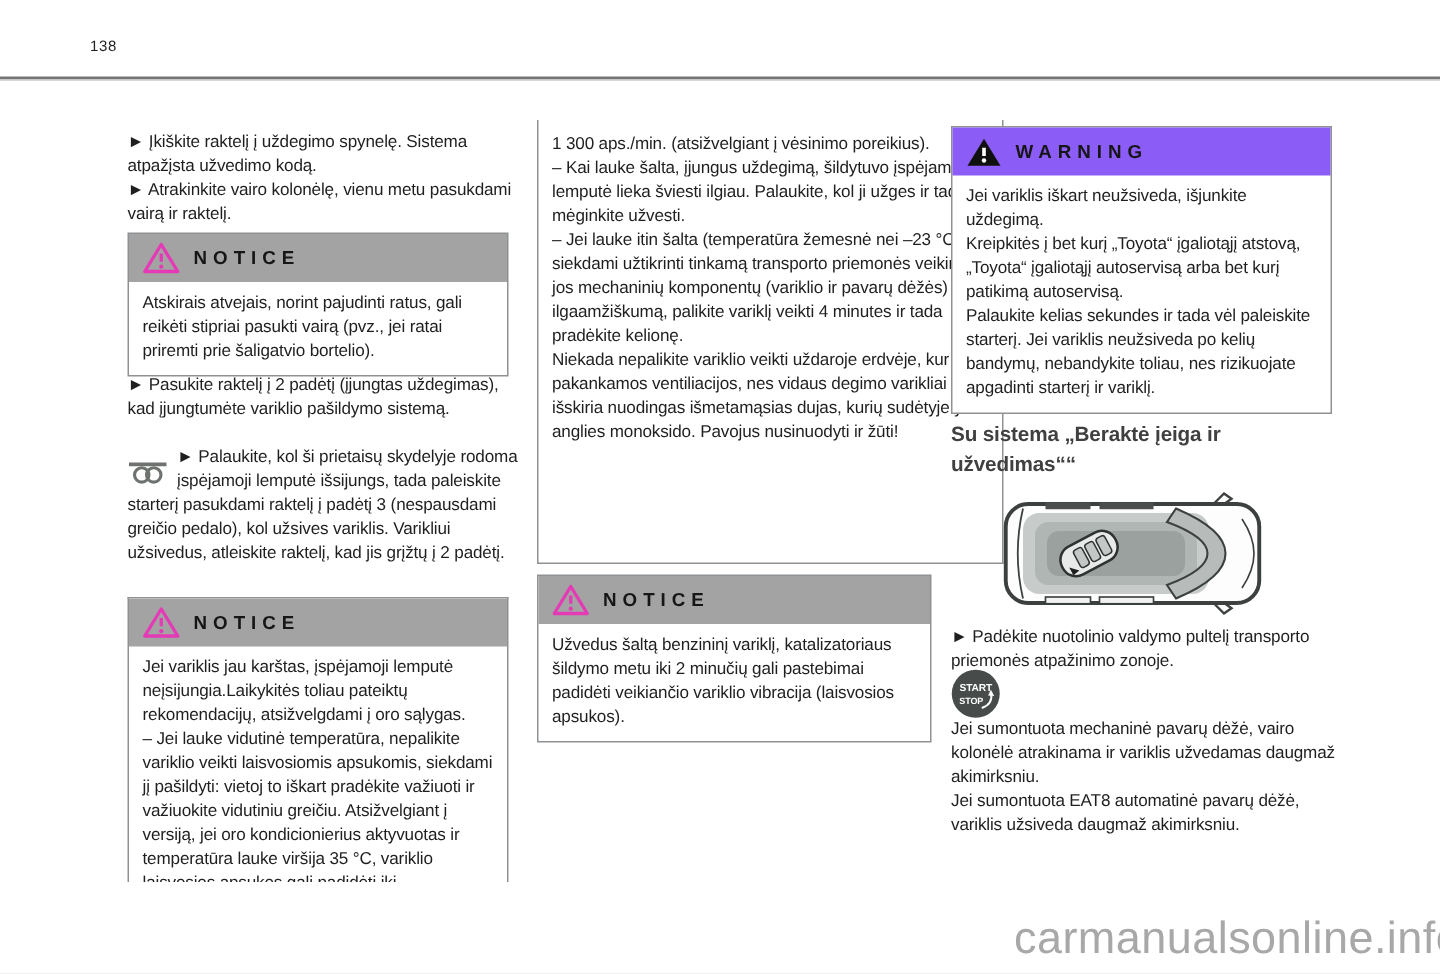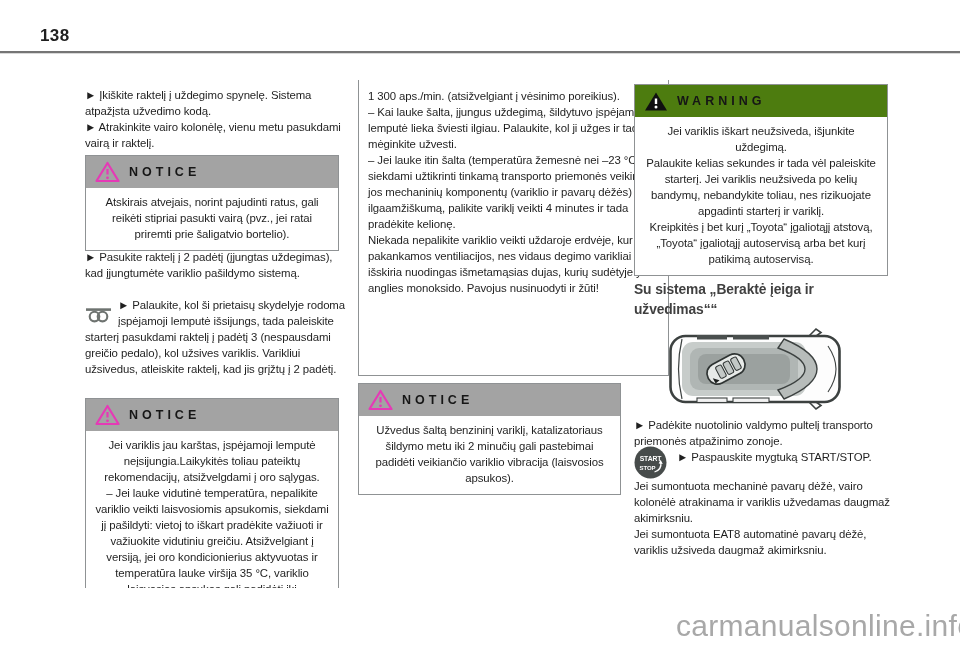--- a/index.html
+++ b/index.html
@@ -6,31 +6,31 @@
   html,body { background:#e8e8e8; }
   .page {
     position:relative; width:960px; height:649px; background:#ffffff;
     font-family:"Liberation Sans", sans-serif; color:#1f1f1f; overflow:hidden;
   }
   .abs { position:absolute; }
   .txt { font-size:11.4px; line-height:16px; letter-spacing:-0.1px; }
   .txt p { margin:0; }
   b { font-weight:normal; }
 
-  #page-number { left:40px; top:26px; font-size:17px; font-weight:bold; letter-spacing:0.4px; }
+  #page-number { left:60px; top:26px; font-size:10px; font-weight:normal; letter-spacing:0.4px; }
   #header-rule { left:0; top:51px; width:960px; height:3px;
                  border-top:2px solid #757575; border-bottom:1px solid #d8d8d8; }
 
   
   .box { position:absolute; border:1.5px solid #8f9294; background:#fff; }
   .band { height:32px; display:flex; align-items:center; gap:9px; padding-left:9px; }
   .band-notice { background:#a3a3a3; }
-  .band-warning { background:#4d7c0f; }
+  .band-warning { background:#8b5cf6; }
   .band-title { font-weight:bold; font-size:12.5px; letter-spacing:4px; color:#161616; }
-  .box-body { padding:6px 9px 8px;text-align:center; }
+  .box-body { padding:6px 9px 8px; }
 
   #notice1 { left:85px; top:155px; width:254px; }
   #notice2 { left:85px; top:398px; width:254px; height:190px; border-bottom:none; overflow:hidden; }
   #cont-box { left:358px; top:80px; width:311px; height:296px; border-top:none; padding:8px 9px 0; }
   #notice3 { left:358px; top:383px; width:263px; }
   #warning-box { left:634px; top:84px; width:254px; }
 
   
   #c1p1 { left:85px; top:87px;  width:258px; }
   #c1p2 { left:85px; top:119px; width:258px; }
@@ -130,22 +130,22 @@
     <div class="band band-warning">
       <svg width="24" height="21" viewBox="0 0 24 21">
         <path d="M12,1.5 L23,19.5 L1,19.5 Z" fill="#101010"></path>
         <path d="M12,7.5 L12,13" stroke="#fff" stroke-width="2.4"></path>
         <circle cx="12" cy="16" r="1.5" fill="#fff"></circle>
       </svg>
       <span class="band-title">WARNING</span>
     </div>
     <div class="box-body txt">
       <p>Jei variklis iškart neužsiveda, išjunkite uždegimą.</p>
+      <p>Kreipkitės į bet kurį „Toyota“ įgaliotąjį atstovą, „Toyota“ įgaliotąjį autoservisą arba bet kurį patikimą autoservisą.</p>
       <p>Palaukite kelias sekundes ir tada vėl paleiskite starterį. Jei variklis neužsiveda po kelių bandymų, nebandykite toliau, nes rizikuojate apgadinti starterį ir variklį.</p>
-      <p>Kreipkitės į bet kurį „Toyota“ įgaliotąjį atstovą, „Toyota“ įgaliotąjį autoservisą arba bet kurį patikimą autoservisą.</p>
     </div>
   </div>
 
   <h2 class="abs" id="heading">Su sistema „Beraktė įeiga ir užvedimas““</h2>
 
   <div class="abs" id="car">
     <svg width="176" height="84" viewBox="0 0 176 84">
 
       <path d="M140,10 L148,2 L153,5.5 L144,12 Z" fill="#fdfdfd" stroke="#3c4140" stroke-width="1.6"></path>
       <path d="M140,74 L148,82 L153,78.5 L144,72 Z" fill="#fdfdfd" stroke="#3c4140" stroke-width="1.6"></path>
@@ -183,21 +183,20 @@
   <div class="abs txt" id="c3row">
     <span class="startstop">
       <svg width="33" height="33" viewBox="0 0 33 33">
         <circle cx="16.5" cy="16.5" r="16" fill="#474c4b"></circle>
         <text x="16.5" y="14.5" text-anchor="middle" font-size="6.8" font-weight="bold" fill="#ffffff" font-family="Liberation Sans, sans-serif">START</text>
         <text x="13.5" y="23.5" text-anchor="middle" font-size="6" font-weight="bold" fill="#ffffff" font-family="Liberation Sans, sans-serif">STOP</text>
         <path d="M20.5,26 Q28,23.5 26.8,16" stroke="#ffffff" stroke-width="1.3" fill="none"></path>
         <path d="M28.8,18 L26.6,13.8 L24.7,17.6 Z" fill="#ffffff"></path>
       </svg>
     </span>
-    <div class="row-text"><span>► Paspauskite mygtuką </span><b>START/STOP</b><span>.</span></div>
   </div>
 
   <p class="abs txt" id="c3p2">Jei sumontuota mechaninė pavarų dėžė, vairo kolonėlė atrakinama ir variklis užvedamas daugmaž akimirksniu.</p>
   <p class="abs txt" id="c3p3">Jei sumontuota EAT8 automatinė pavarų dėžė, variklis užsiveda daugmaž akimirksniu.</p>
 
   <div class="abs" id="watermark">carmanualsonline.info</div>
 
 </div>
 
 </body></html>

